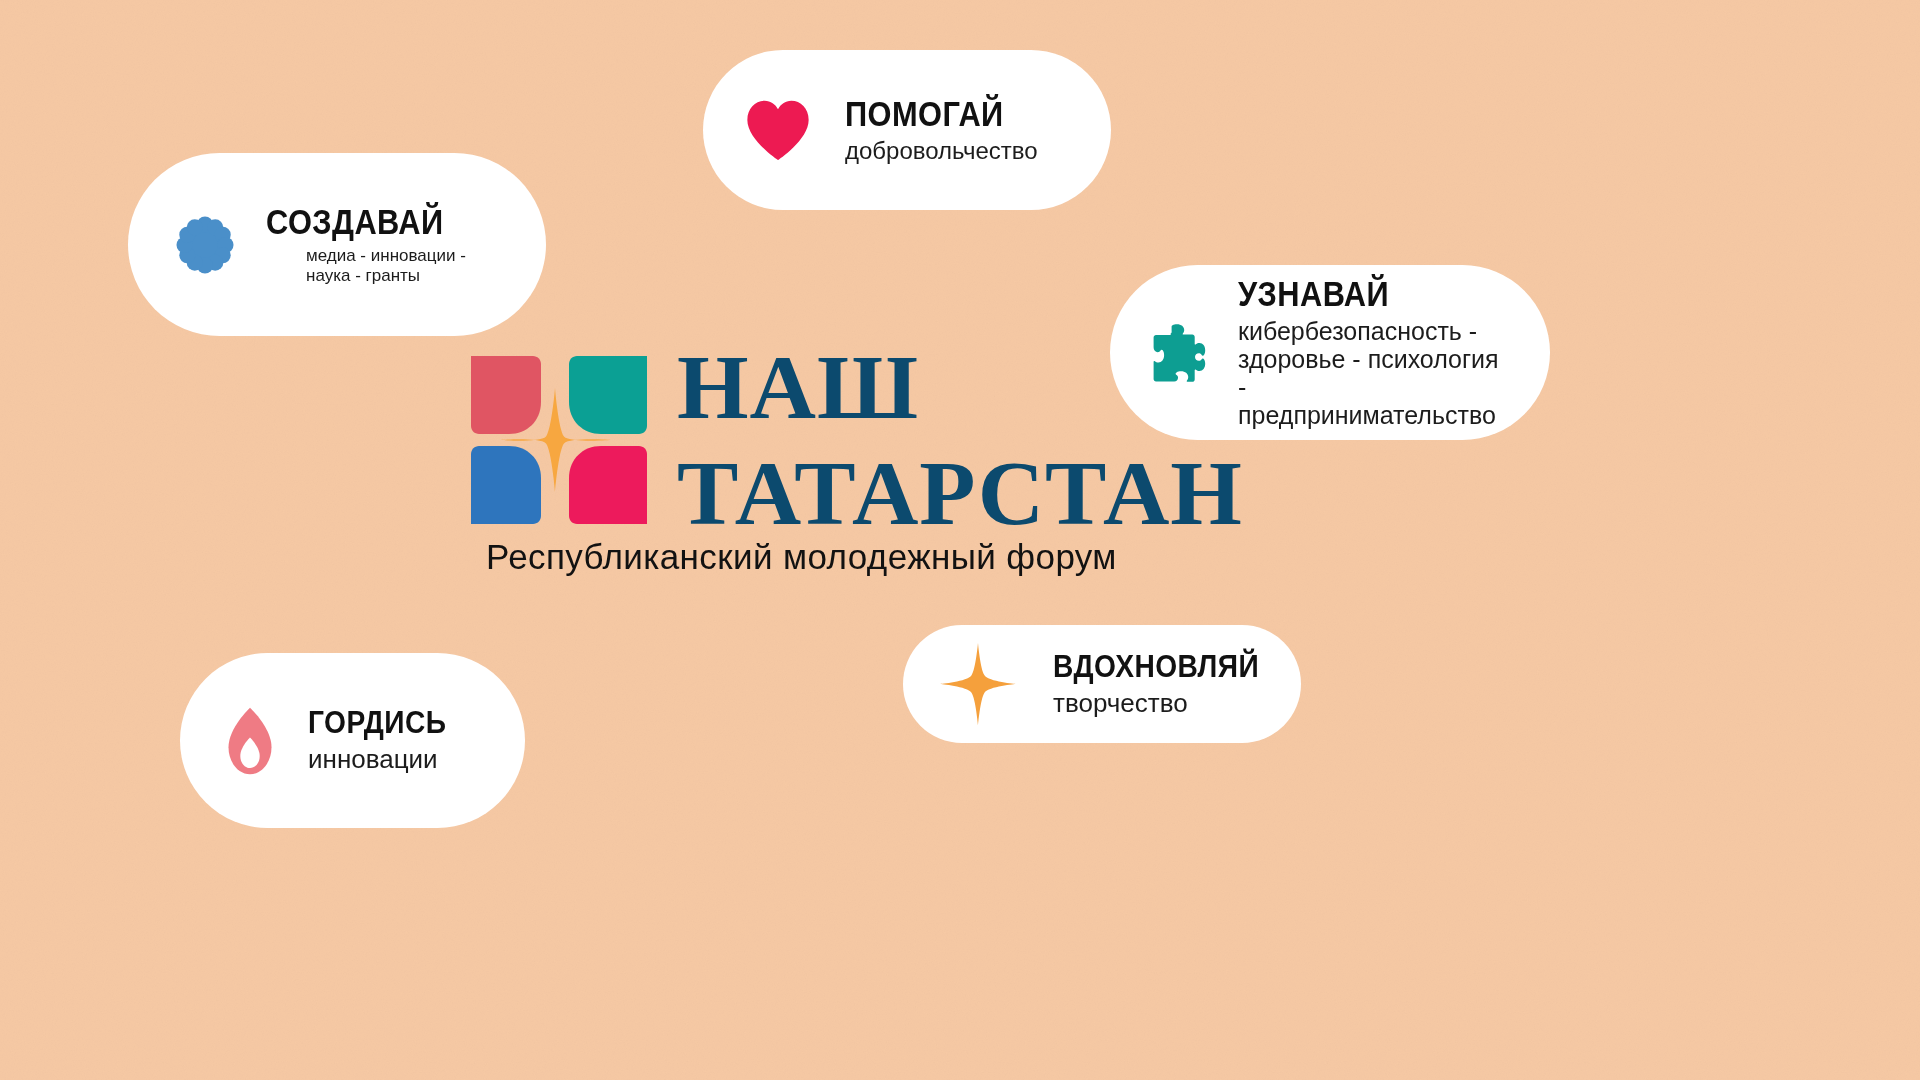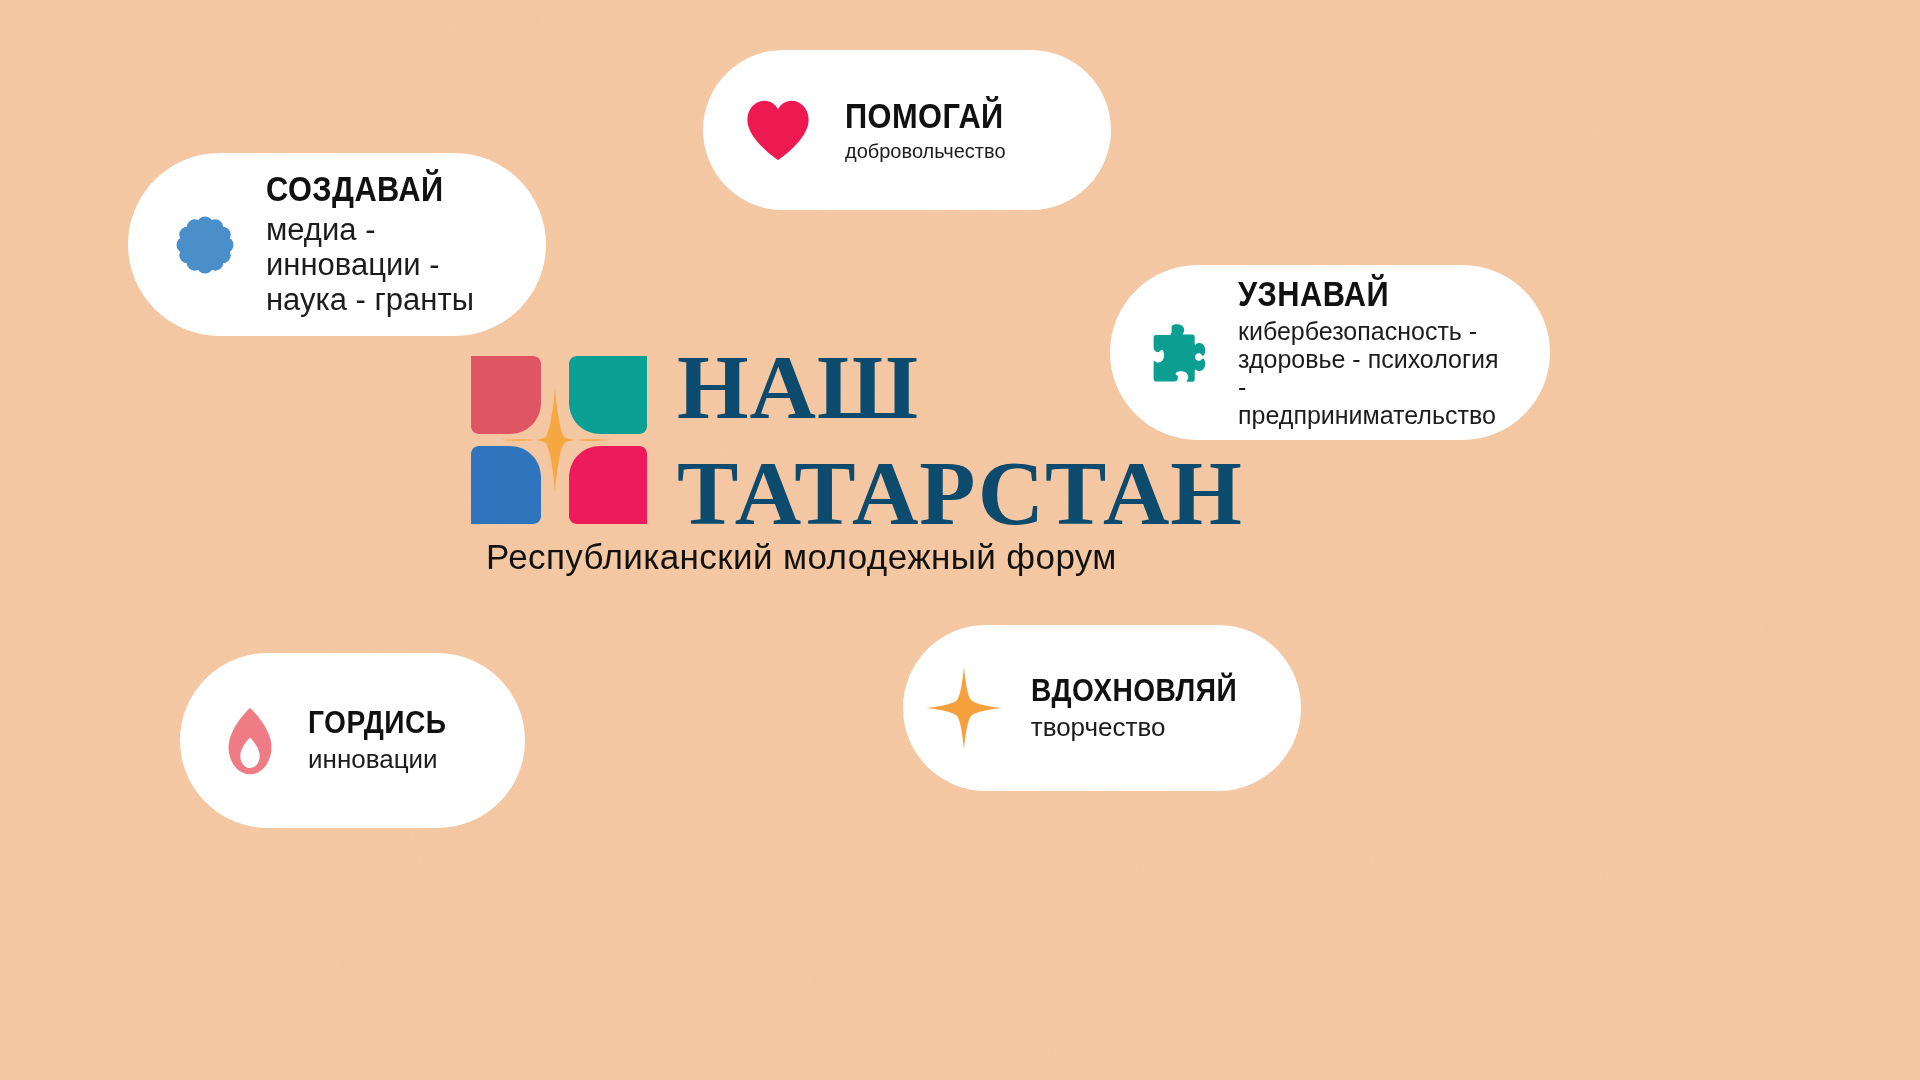--- a/index.html
+++ b/index.html
@@ -70,35 +70,35 @@
   }
   .card-sub {
     color: #1c1c1c;
     line-height: 1.12;
     white-space: pre-line;
   }
 
   
   #card-sozdavay { left: 128px;  top: 153px;  width: 418px; height: 183px; }
   #card-sozdavay .card-title { font-size: 35px; margin-bottom: 7px; }
-  #card-sozdavay .card-sub   { font-size: 31px; }
+  #card-sozdavay .card-sub   { font-size: 17px; margin-left: 40px; }
 
   #card-pomogay  { left: 703px;  top: 50px;   width: 408px; height: 160px; padding: 0 42px; gap: 34px; }
   #card-pomogay .card-title { font-size: 35px; margin-bottom: 7px; }
-  #card-pomogay .card-sub   { font-size: 20px; }
+  #card-pomogay .card-sub   { font-size: 24px; }
 
   #card-uznavay  { left: 1110px; top: 265px;  width: 440px; height: 175px; padding: 0 40px; gap: 28px; }
   #card-uznavay .card-title { font-size: 35px; margin-bottom: 6px; }
   #card-uznavay .card-sub   { font-size: 25px; }
 
   #card-gordis   { left: 180px;  top: 610px;  width: 345px; height: 175px; padding: 0 42px; gap: 30px; margin-top: 43px; }
   #card-gordis .card-title { font-size: 32px; margin-bottom: 7px; }
   #card-gordis .card-sub   { font-size: 26px; }
 
-  #card-vdohnovl { left: 903px;  top: 625px;  width: 398px; height: 166px; padding: 0 36px; gap: 28px; justify-content: flex-end; }
+  #card-vdohnovl { left: 903px;  top: 625px;  width: 398px; height: 118px; padding: 0 36px; gap: 36px; }
   #card-vdohnovl .card-title { font-size: 32px; margin-bottom: 7px; }
   #card-vdohnovl .card-sub   { font-size: 26px; }
 
   
   #logo-block {
     position: absolute;
     left: 455px;
     top: 340px;
     width: 720px;
     height: 240px;

